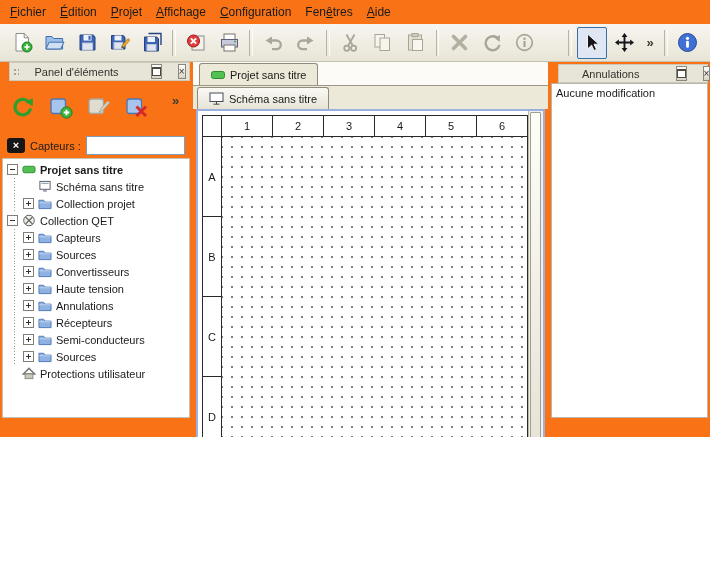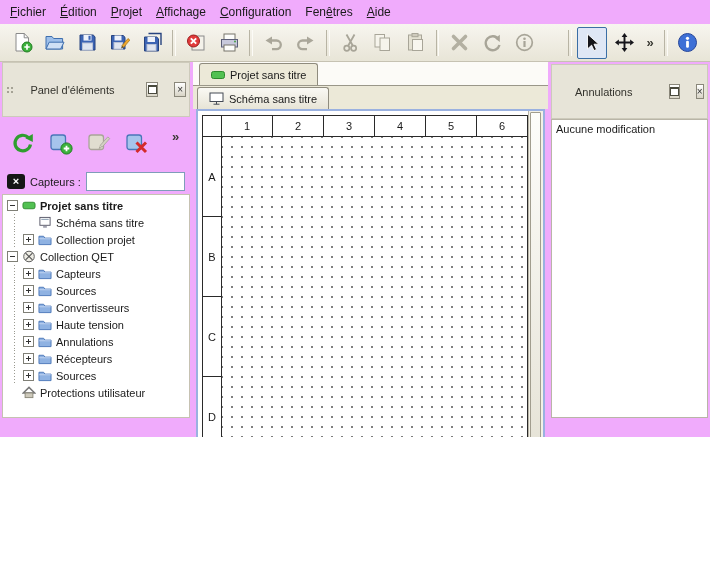--- a/index.html
+++ b/index.html
@@ -1,16 +1,16 @@
 <!DOCTYPE html>
 <html><head>
 <meta charset="utf-8">
 <style>
   html,body{margin:0;padding:0;}
-  .app{position:relative;width:710px;height:437px;background:#f0abfc;overflow:hidden;
+  .app{position:relative;width:710px;height:437px;background:#f97316;overflow:hidden;
        font-family:"Liberation Sans",sans-serif;font-size:11px;color:#1a1a1a;}
 
   
   .menubar{position:absolute;top:0;left:0;right:0;height:24px;display:flex;align-items:center;
            padding-left:3px;font-size:12px;border-bottom:1px solid #e2dfd2;}
   .menu-item{padding:3px 7px;cursor:default;}
   .menu-item u{text-decoration:underline;}
 
   
   .toolbar{position:absolute;top:24px;left:0;right:0;height:37px;display:flex;align-items:center;
@@ -20,21 +20,21 @@
   .tbtn.checked{background:#dfe7f5;border:1px solid #3a6ea5;}
   .tsep{width:2px;height:26px;margin:0 4px;border-left:1px solid #b8b4a4;border-right:1px solid #fcfbf7;}
   .tgap{width:24px;}
   .chev{font-weight:bold;font-size:13px;color:#3a3a34;width:16px;}
 
   
   .dock{position:absolute;display:flex;flex-direction:column;}
   .left-dock{left:2px;top:62px;width:188px;bottom:19px;}
   .right-dock{left:551px;right:2px;top:64px;bottom:19px;}
   .dock-titlebar{height:17px;display:flex;align-items:center;background:#e7e4d8;
-                 border:1px solid #cdcabb;padding:18px 3px;gap:16px;flex:0 0 auto;}
+                 border:1px solid #cdcabb;padding:0 3px;gap:16px;flex:0 0 auto;margin-left:7px;}
   .grip{height:8px;width:12px;background-image:radial-gradient(#a5a295 1px,transparent 1.3px);
         background-size:4px 4px;}
   .grip.flex{flex:1;width:auto;margin:0 2px;}
   .dock-title{white-space:nowrap;color:#33322c;}
   .dock-spacer{flex:1;}
   .dock-btn{width:14px;height:13px;display:flex;align-items:center;justify-content:center;
             background:linear-gradient(#fff,#d8d4c6);border:1px solid #8a877a;font-size:10px;
             line-height:1;color:#333;}
   .float-glyph{width:7px;height:6px;border:1px solid #4a4a3e;border-top-width:2px;background:#fff;}
 
@@ -416,20 +416,31 @@
         </div>
         <div class="tree-row">
           <span class="guide"></span>
           <span class="expander plus"></span>
           <span class="tree-icon">
             <svg width="14" height="13" viewBox="0 0 14 14">
               <path d="M0.5 3.5h5l1.4 2h6.6v7H0.5z" fill="#8fb2e2" stroke="#4a76b8"></path>
               <path d="M0.8 6.2h12.4" stroke="#c3d6f2"></path>
             </svg>
           </span>
+          <span class="tree-label">Semi-conducteurs</span>
+        </div>
+        <div class="tree-row">
+          <span class="guide"></span>
+          <span class="expander plus"></span>
+          <span class="tree-icon">
+            <svg width="14" height="13" viewBox="0 0 14 14">
+              <path d="M0.5 3.5h5l1.4 2h6.6v7H0.5z" fill="#8fb2e2" stroke="#4a76b8"></path>
+              <path d="M0.8 6.2h12.4" stroke="#c3d6f2"></path>
+            </svg>
+          </span>
           <span class="tree-label">Sources</span>
         </div>
         <div class="tree-row">
           <span class="expander-spacer"></span>
           <span class="tree-icon">
             <svg width="14" height="13" viewBox="0 0 14 14">
               <polygon points="0.8,7.5 7,1.5 13.2,7.5" fill="none" stroke="#777" stroke-width="1.6"></polygon>
               <rect x="2.8" y="7.5" width="8.4" height="5" fill="#cdc9bb" stroke="#8a8778"></rect>
             </svg>
           </span>

